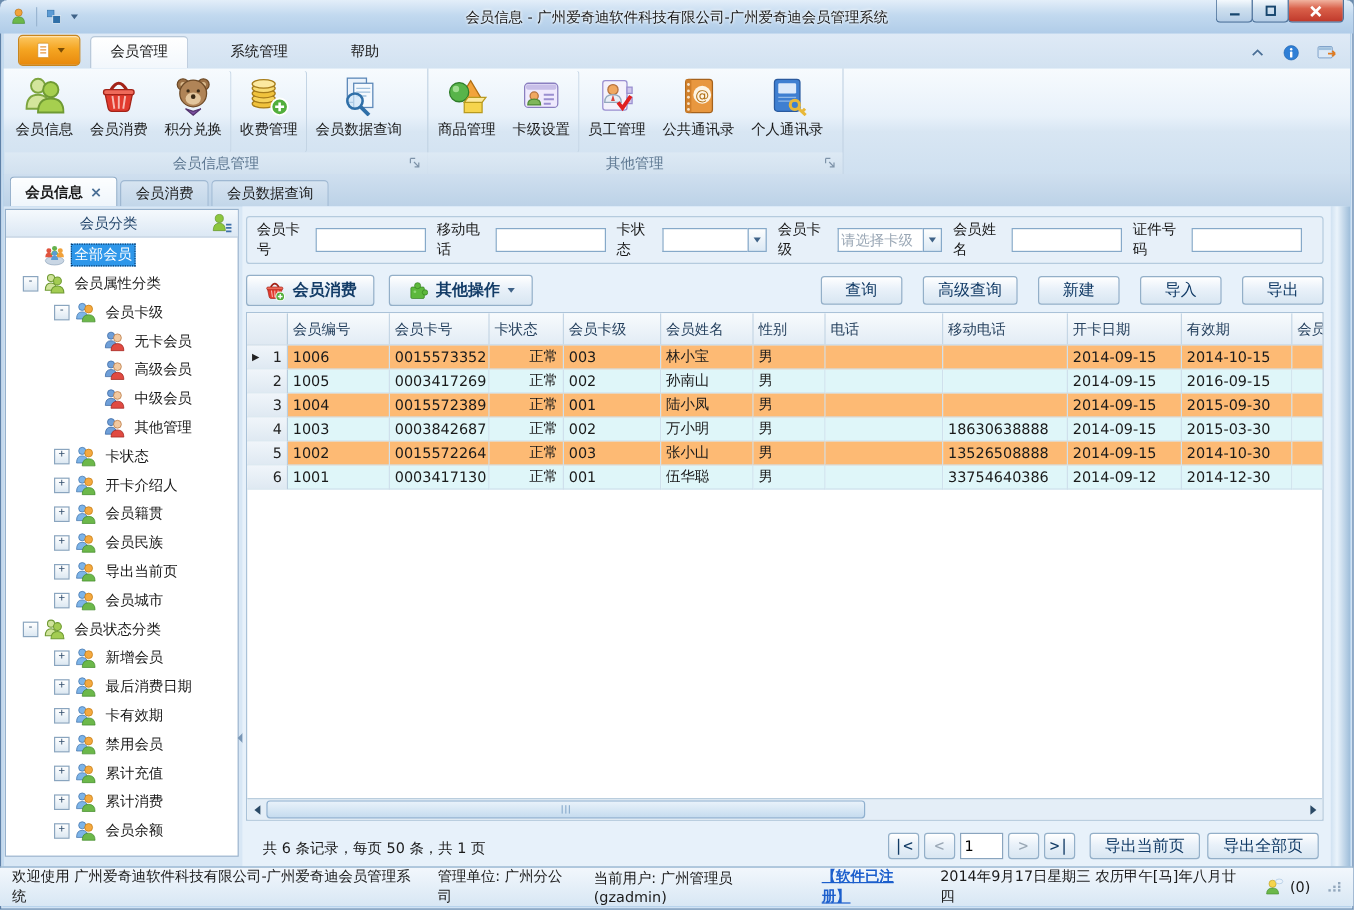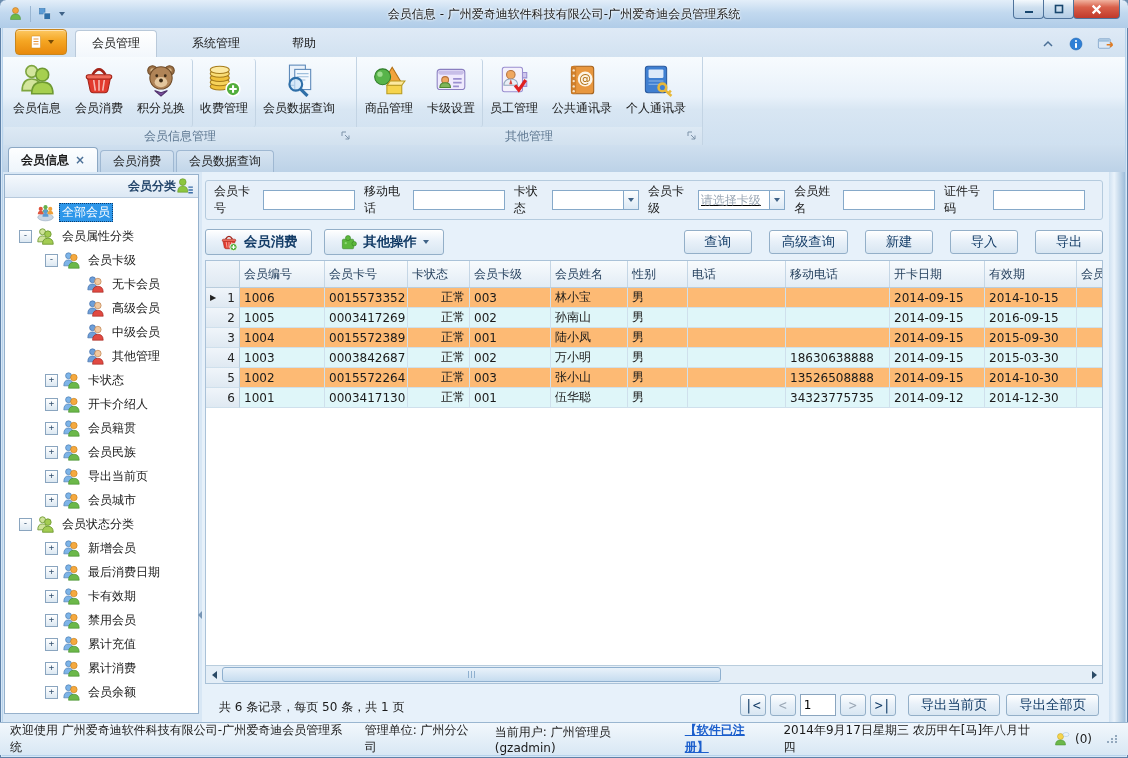--- a/index.html
+++ b/index.html
@@ -43,40 +43,40 @@
     border-radius:4px 4px 0 0;background:linear-gradient(#d7e4f1,#c2d6e9);}
   .dtab.active{height:24px;background:linear-gradient(#fdfeff,#eef5fb);border-color:#8ca8c4;font-weight:bold;}
   .dtab .x{color:#4a6f96;font-weight:bold;}
   .dtab .x:empty{display:none;}
   
   .main{position:absolute;left:3px;right:3px;top:172px;height:550px;background:#d8e7f5;}
   .edge-right{position:absolute;right:0;top:0;bottom:0;width:18px;background:linear-gradient(90deg,#c6dbee,#eaf3fb 40%,#9fbeda);}
   
   .sidebar{position:absolute;left:1px;top:2px;width:193px;height:538px;background:#fff;border:1px solid #96b1cc;display:flex;flex-direction:column;}
   .side-head{height:22px;background:linear-gradient(#f5f9fd,#dce8f4);border-bottom:1px solid #b7c9dc;display:flex;align-items:center;}
-  .side-head .t{flex:1;text-align:right;font-weight:bold;color:#24466b;}
+  .side-head .t{flex:1;text-align:center;font-weight:normal;color:#24466b;}
   .side-head .hicon{width:18px;height:18px;margin-right:4px;}
   .tree{flex:1;overflow:hidden;padding-top:2px;}
   .ti{display:flex;align-items:center;height:24px;white-space:nowrap;}
   .ti.lv0{padding-left:14px;}.ti.lv1{padding-left:40px;}.ti.lv2{padding-left:64px;}
   .exp{width:11px;height:11px;border:1px solid #8aa5bf;background:linear-gradient(#fff,#dce8f2);font-size:9px;line-height:9px;text-align:center;
     margin-right:4px;color:#34506e;flex:none;font-family:"DejaVu Sans Mono",monospace;}
   .exp:empty{visibility:hidden;}
   .ticon{width:19px;height:19px;margin-right:4px;flex:none;}
   .tlabel{padding:1px 3px;}
   .ti .tlabel.selected{background:#2e97ea;color:#fff;border:1px dotted #0b3e70;padding:0 2px;}
   .split-arrow{position:absolute;left:195px;top:438px;width:0;height:0;border-top:5px solid transparent;border-bottom:5px solid transparent;border-right:5px solid #7795b5;}
   
   .content{position:absolute;left:199px;top:0;width:907px;height:550px;background:#e7f1fa;}
   .searchpanel{position:absolute;left:3px;top:8px;width:898px;height:40px;background:#e7f0f9;border:1px solid #b5cbde;border-radius:3px;
     display:flex;align-items:center;padding:0 8px;box-sizing:border-box;}
   .sfield{display:flex;align-items:center;margin-right:9px;}
   .sfield .slabel{margin-right:4px;}
   .sfield input{width:86px;height:18px;border:1px solid #86a9c9;padding:0 2px;font:inherit;}
-  .sfield.combo input{width:66px;border-right:none;text-decoration:underline;}
+  .sfield.combo input{width:66px;border-right:none;}
   .sfield.combo input::placeholder{color:#9aa7b5;}
   .combo-btn{width:17px;height:20px;border:1px solid #86a9c9;background:linear-gradient(#fdfefe,#dce9f5);display:none;align-items:center;justify-content:center;box-sizing:border-box;}
   .sfield.combo .combo-btn{display:flex;}
   
   .toolbar{position:absolute;left:3px;top:56px;width:898px;height:28px;display:flex;align-items:center;}
   .btn{border:1px solid #93afc8;border-radius:3px;background:linear-gradient(#ffffff,#e9f1f9 45%,#d8e6f2);color:#123b66;
     display:inline-flex;align-items:center;justify-content:center;gap:6px;height:24px;padding:0 12px;box-shadow:inset 0 1px 0 #fff;}
   .btn.big{height:26px;font-weight:bold;padding:0 14px;}
   .icon18{width:18px;height:18px;display:block;}
   .tb-right{margin-left:auto;display:flex;gap:17px;}
@@ -873,21 +873,21 @@
                 <i class="marker"></i>
                 <span class="rownum">6</span>
               </span>
               <span class="gc c1">1001</span>
               <span class="gc c2">0003417130</span>
               <span class="gc c3">正常</span>
               <span class="gc c4">001</span>
               <span class="gc c5">伍华聪</span>
               <span class="gc c6">男</span>
               <span class="gc c7"></span>
-              <span class="gc c8">34323775735</span>
+              <span class="gc c8">33754640386</span>
               <span class="gc c9">2014-09-12</span>
               <span class="gc c10">2014-12-30</span>
               <span class="gc c11"></span>
             </div>
           </div>
         <div class="hscroll">
           <span class="harrow">
               <i class="tri-l"></i>
             </span>
           <span class="hthumb">

